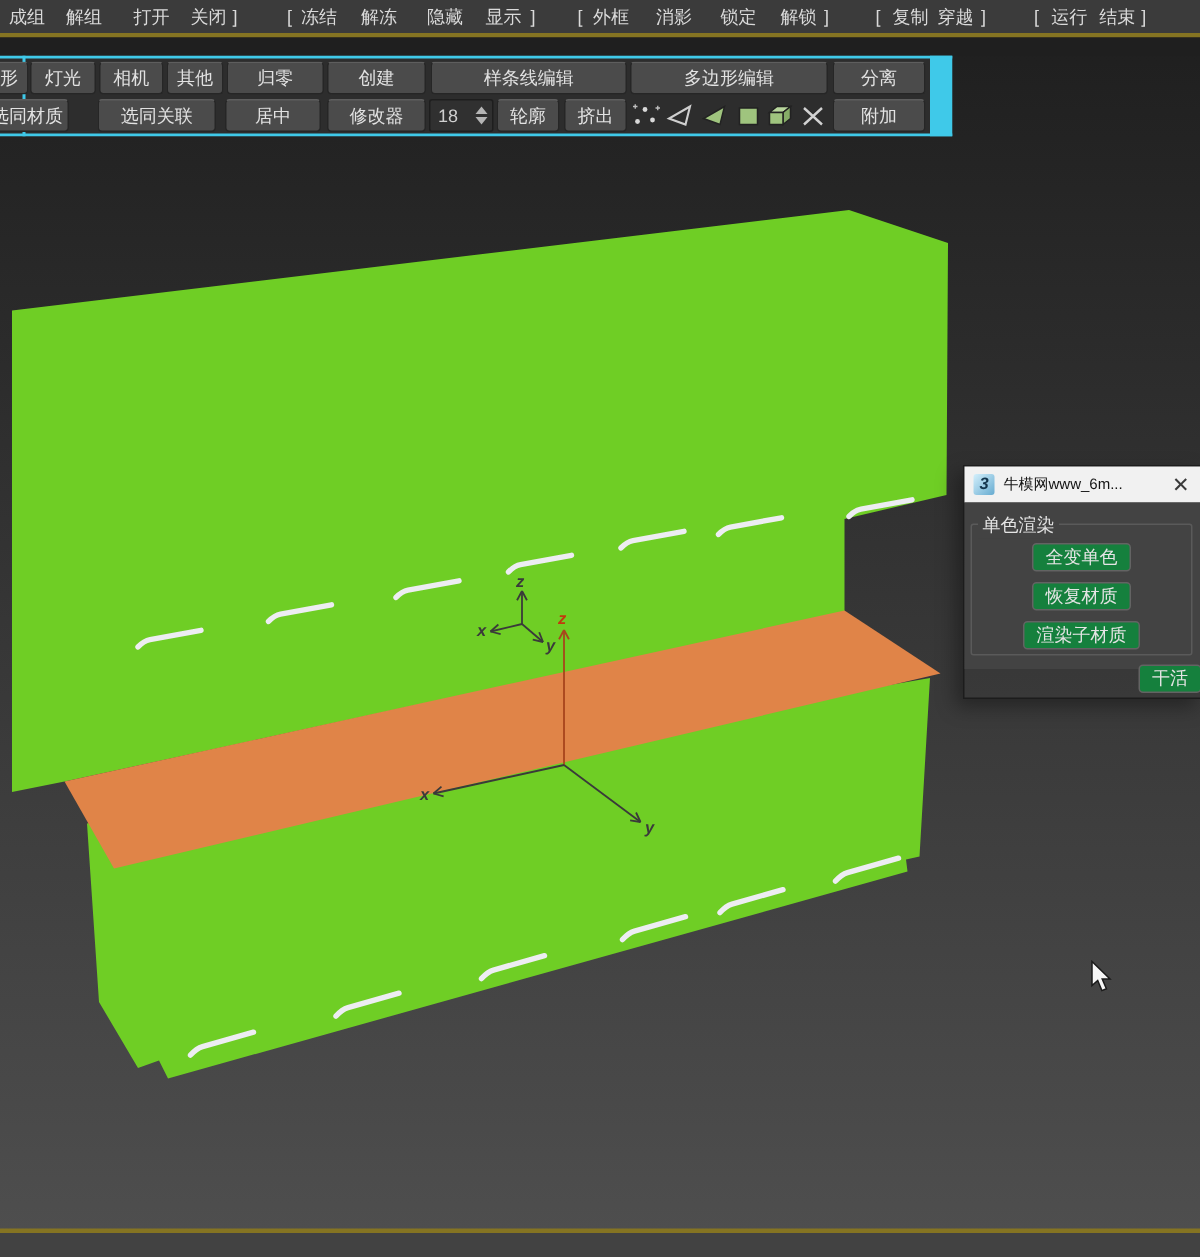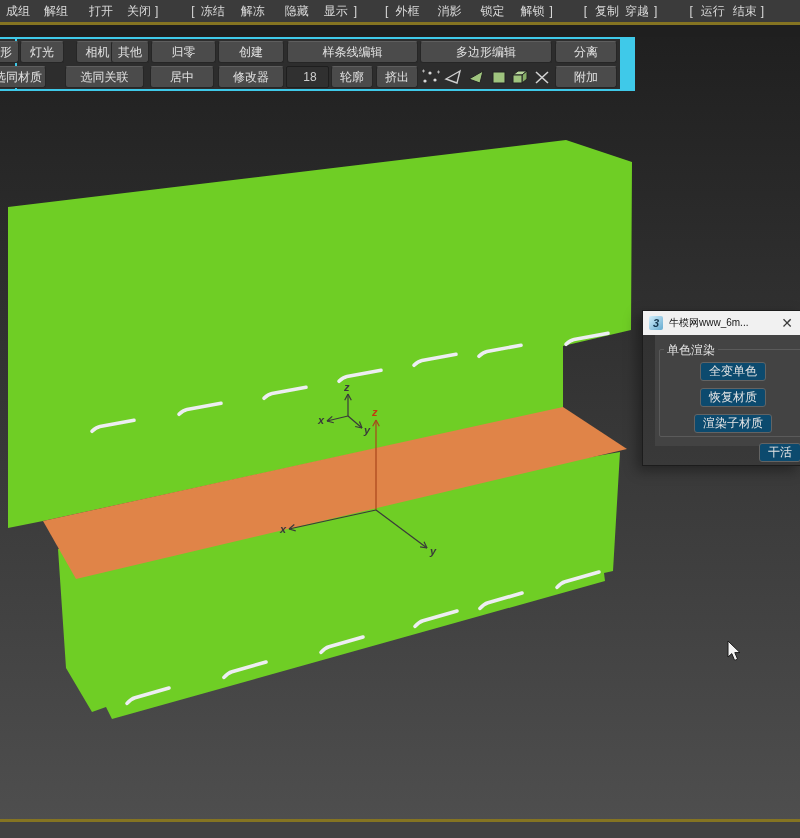--- a/index.html
+++ b/index.html
@@ -16,46 +16,46 @@
   .prestrip{position:absolute;left:0;top:25px;width:800px;height:12px;background:#1f1f1f;}
 
   
   .tpanel{position:absolute;left:0;top:37px;width:635px;height:54px;background:#2d2d2d;overflow:hidden;}
   .cyan{background:#3fc9e9;position:absolute;}
   .tbtn{position:absolute;height:22px;background:#4b4b4b;border:1px solid #262626;border-top-color:#5e5e5e;
         border-radius:3px;color:#e2e2e2;font-size:12px;line-height:20px;text-align:center;
         box-sizing:border-box;overflow:hidden;white-space:nowrap;cursor:default;}
   .row1{top:4px;}
   .row2{top:29px;}
-  .spinner{display:flex;align-items:center;background:#303030;border:1px solid #1e1e1e;border-radius:2px;flex-direction:column;}
+  .spinner{display:flex;align-items:center;background:#303030;border:1px solid #1e1e1e;border-radius:2px;}
   .spinval{flex:1;color:#cfcfcf;font-size:12px;padding-left:5px;text-align:left;}
   .sparrows{display:flex;flex-direction:column;justify-content:center;gap:2px;padding-right:3px;}
   .up{width:0;height:0;border-left:4px solid transparent;border-right:4px solid transparent;border-bottom:5px solid #b5b5b5;}
   .dn{width:0;height:0;border-left:4px solid transparent;border-right:4px solid transparent;border-top:5px solid #b5b5b5;}
   .soicon{position:absolute;top:32px;width:20px;height:17px;}
 
   
   #vp{position:absolute;left:0;top:24px;width:800px;height:797px;display:block;}
 
   
   .statusbar{position:absolute;left:0;top:822px;width:800px;height:16px;background:#424242;}
 
   
   .dialog{position:absolute;left:642px;top:310px;width:158px;height:154px;
           box-shadow:-5px 5px 12px rgba(0,0,0,0.35);border:1px solid #1c1c1c;box-sizing:content-box;}
   .dlg-title{height:24px;background:#f1f1f1;display:flex;align-items:center;padding:0 6px;}
   .dlg-icon{width:14px;height:14px;border-radius:2px;background:linear-gradient(135deg,#d4f0fc,#66abd0);
             color:#14364e;font-size:11px;font-weight:bold;font-style:italic;text-align:center;line-height:14px;}
   .dlg-text{flex:1;color:#141414;font-size:10px;margin-left:6px;white-space:nowrap;overflow:hidden;}
   .dlg-close{color:#3a3a3a;font-size:14px;line-height:14px;padding:0 2px;cursor:default;}
-  .dlg-body{position:relative;height:111px;background:#434343;margin-left:12px;}
+  .dlg-body{position:relative;height:111px;background:#434343;}
   .groupbox{position:absolute;left:4px;top:14px;width:146px;height:86px;border:1px solid #5a5a5a;border-radius:2px;}
   .grouplabel{position:absolute;left:4px;top:-8px;background:#434343;padding:0 3px;color:#e3e3e3;font-size:12px;}
   .gbuttons{position:absolute;left:0;top:12px;width:100%;display:flex;flex-direction:column;align-items:center;gap:7px;}
-  .dbtn{background:#0c4a6e;border:1px solid #636363;border-radius:3px;color:#e4e4e4;font-size:12px;
+  .dbtn{background:#15803d;border:1px solid #636363;border-radius:3px;color:#e4e4e4;font-size:12px;
         padding:1px 8px;line-height:15px;cursor:default;white-space:nowrap;}
   .workbtn{position:absolute;left:0;top:108px;width:100%;display:flex;justify-content:flex-end;}
 
   
   #cursor{position:absolute;width:16px;height:22px;pointer-events:none;}
 </style>
 </head>
 <body>
 <div id="app">
 
@@ -140,21 +140,21 @@
 <div class="prestrip"></div>
 
 <div class="tpanel">
   <div class="cyan" style="left:0;top:0;width:635px;height:2px;"></div>
   <div class="cyan" style="left:0;top:52px;width:635px;height:2px;"></div>
   <div class="cyan" style="left:15px;top:0;width:2px;height:54px;"></div>
   <div class="cyan" style="left:620px;top:0;width:15px;height:54px;"></div>
 
   <div class="tbtn row1" style="left:-7px;width:26px;">形</div>
   <div class="tbtn row1" style="left:20px;width:44px;">灯光</div>
-  <div class="tbtn row1" style="left:76px;width:43px;">相机</div>
+  <div class="tbtn row1" style="left:66px;width:43px;">相机</div>
   <div class="tbtn row1" style="left:111px;width:38px;">其他</div>
   <div class="tbtn row1" style="left:151px;width:65px;">归零</div>
   <div class="tbtn row1" style="left:218px;width:66px;">创建</div>
   <div class="tbtn row1" style="left:420px;width:132px;">多边形编辑</div>
   <div class="tbtn row1" style="left:287px;width:131px;">样条线编辑</div>
   <div class="tbtn row1" style="left:555px;width:62px;">分离</div>
 
   <div class="tbtn row2" style="left:-10px;width:56px;">选同材质</div>
   <div class="tbtn row2" style="left:65px;width:79px;">选同关联</div>
   <div class="tbtn row2" style="left:150px;width:64px;">居中</div>

